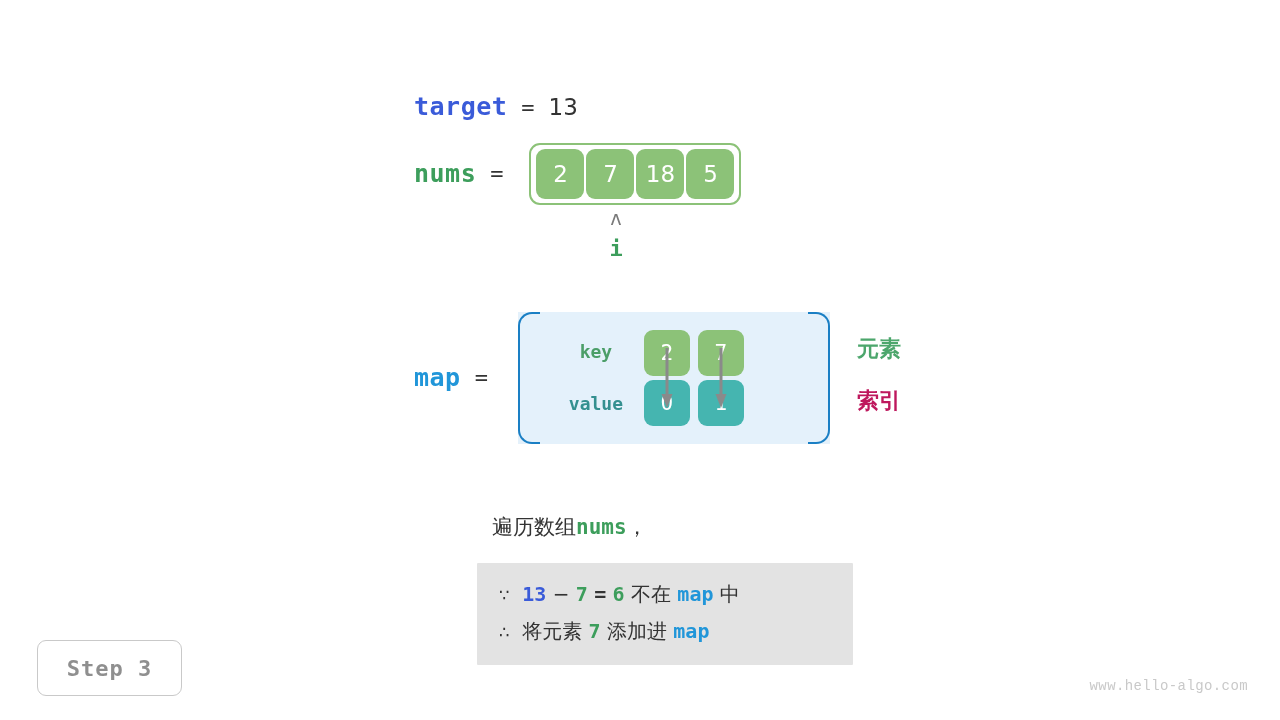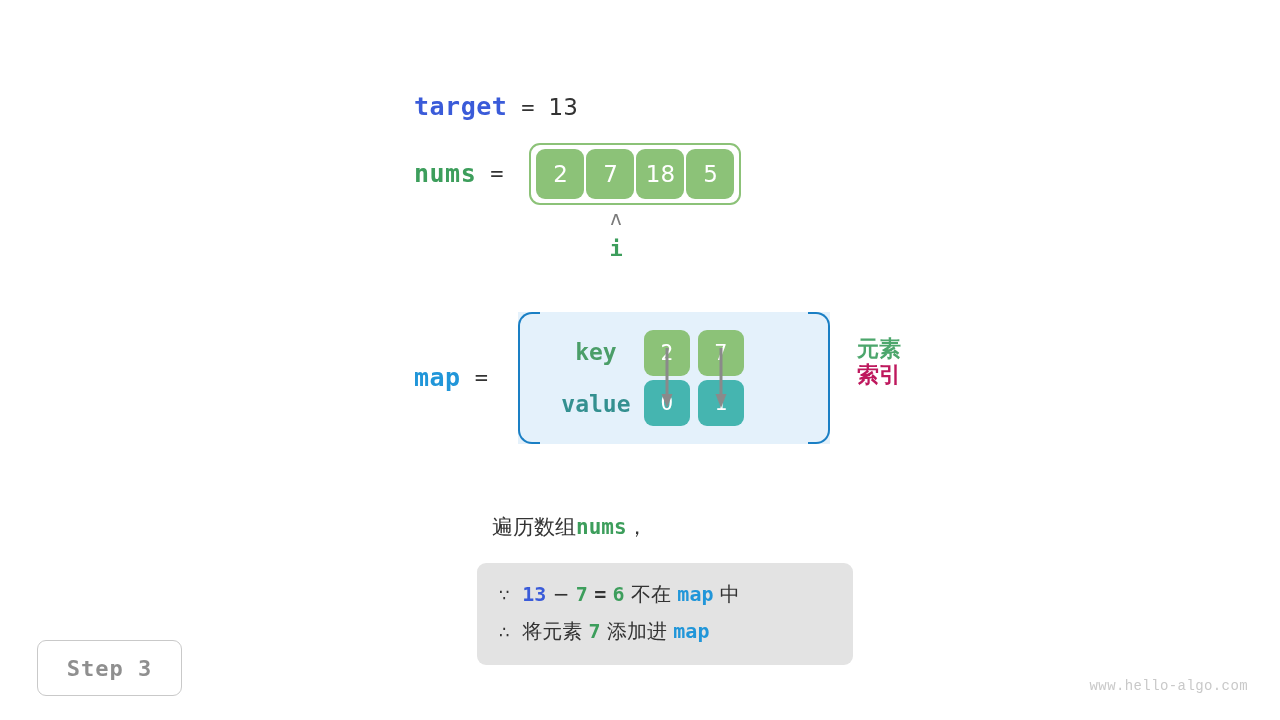--- a/index.html
+++ b/index.html
@@ -175,21 +175,21 @@
   .map-rowlabels {
     display: flex;
     flex-direction: column;
     justify-content: center;
     gap: 30px;
     width: 96px;
   }
   .map-rowlabels span {
     font-family: "DejaVu Sans Mono", monospace;
     font-weight: bold;
-    font-size: 23px;
+    font-size: 18px;
     color: #3a8f77;
     text-align: center;
     line-height: 22px;
   }
   .map-rowlabels span.key-label { color: #4b9e68; }
   .map-rowlabels span.value-label { color: #349090; }
 
   .map-cols {
     display: flex;
     gap: 8px;
@@ -223,20 +223,21 @@
     z-index: 5;
     pointer-events: none;
   }
 
   
   #map-legend {
     left: 857px;
     top: 336px;
     display: flex;
     flex-direction: column;
+    gap: 26px;
   }
   #map-legend span {
     font-family: "DejaVu Sans", sans-serif;
     font-weight: bold;
     font-size: 22px;
     line-height: 26px;
   }
   #map-legend .legend-elem { color: #4ca66c; }
   #map-legend .legend-index { color: #be185d; }
 
@@ -260,21 +261,21 @@
     color: #333333;
     font-size: 21px;
   }
 
   
   #formula-box {
     left: 477px;
     top: 563px;
     width: 376px;
     background: #e3e3e3;
-    border-radius: 9px;
+    border-radius: 1px;
     padding: 13px 40px 15px 22px;
     box-sizing: border-box;
   }
   #formula-box .f-line {
     font-size: 20px;
     color: #333333;
     font-family: "DejaVu Sans", sans-serif;
     line-height: 36px;
     white-space: nowrap;
   }

